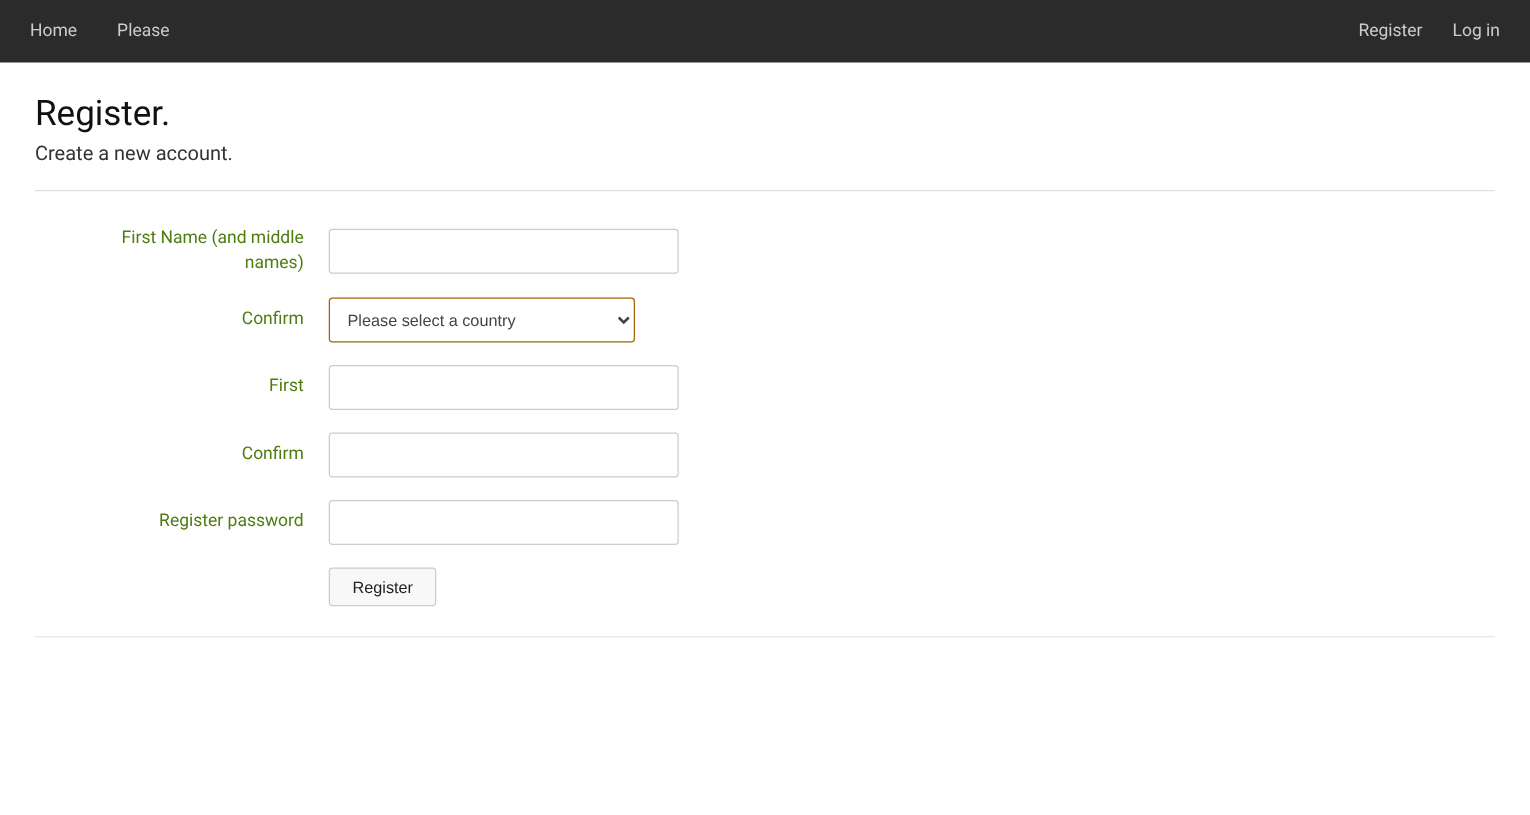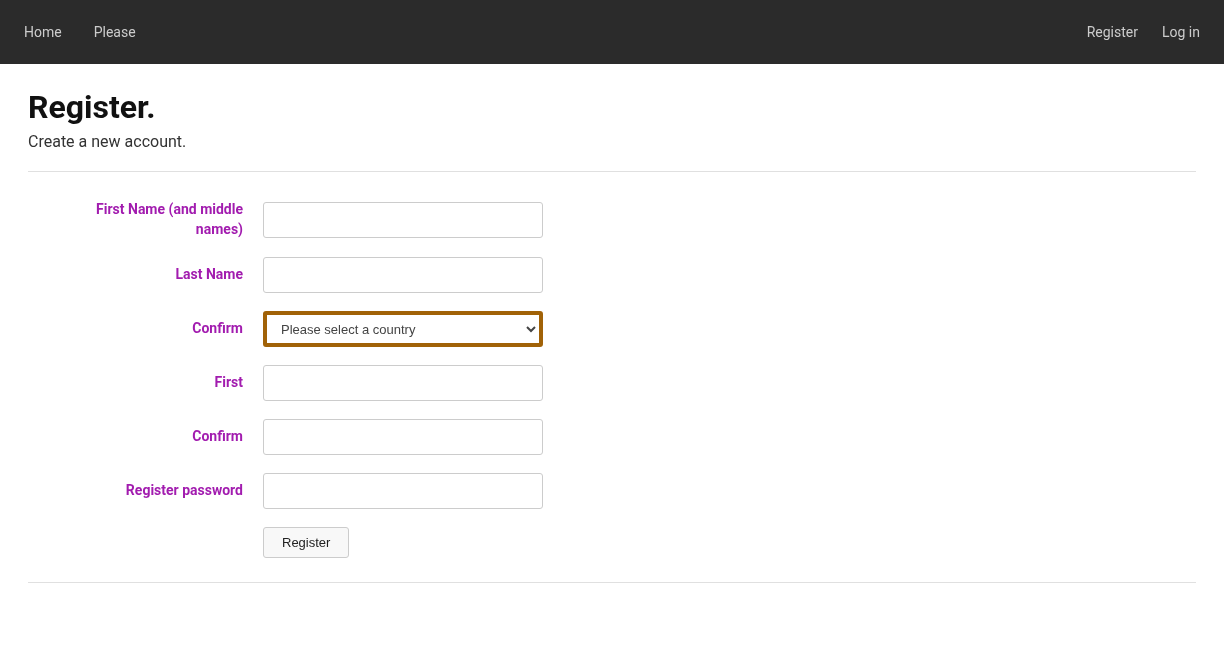--- a/index.html
+++ b/index.html
@@ -15,21 +15,21 @@
       font-size: 14px;
     }
 
     
     .navbar {
       background: #2b2b2b;
       display: flex;
       align-items: center;
       justify-content: space-between;
       padding: 0 24px;
-      height: 64px;
+      height: 50px;
     }
 
     .navbar-left {
       display: flex;
       align-items: center;
       gap: 32px;
     }
 
     .navbar-right {
       display: flex;
@@ -43,22 +43,22 @@
       font-size: 14px;
       cursor: pointer;
     }
 
     
     .page-content {
       padding: 24px 28px 0 28px;
     }
 
     .page-title {
-      font-size: 32px;
-      font-weight: 700;
+      font-size: 28px;
+      font-weight: 400;
       color: #111;
       margin-bottom: 6px;
     }
 
     .page-subtitle {
       font-size: 16px;
       color: #333;
       margin-bottom: 20px;
     }
 
@@ -85,42 +85,42 @@
       display: flex;
       align-items: center;
       margin-bottom: 18px;
     }
 
     .form-label {
       width: 195px;
       text-align: right;
       padding-right: 20px;
       font-size: 14px;
-      font-weight: 700;
-      color: #a21caf;
+      font-weight: 400;
+      color: #4d7c0f;
       flex-shrink: 0;
       line-height: 1.4;
     }
 
     .form-input {
       width: 280px;
       height: 36px;
       border: 1px solid #ccc;
       border-radius: 3px;
       padding: 6px 10px;
       font-size: 13px;
       color: #222;
       outline: none;
       background: #fff;
     }
 
     .form-select {
-      width: 280px;
+      width: 245px;
       height: 36px;
-      border: 4px solid #a16207;
+      border: 1px solid #a16207;
       border-radius: 3px;
       padding: 6px 10px;
       font-size: 13px;
       color: #444;
       outline: none;
       background: #fff;
       appearance: auto;
       cursor: pointer;
     }
 
@@ -164,24 +164,20 @@
 
   <hr class="divider">
 
   <div class="register-form">
 
     <div class="form-row">
       <label class="form-label">First Name (and middle names)</label>
       <input class="form-input" type="text" style="">
     </div>
 
-    <div class="form-row">
-      <label class="form-label">Last Name</label>
-      <input class="form-input" type="text" style="">
-    </div>
 
 
     <div class="form-row">
       <label class="form-label">Confirm</label>
       <select class="form-select">
         <option value="">Please select a country</option>
       </select>
     </div>
 
     <div class="form-row">

